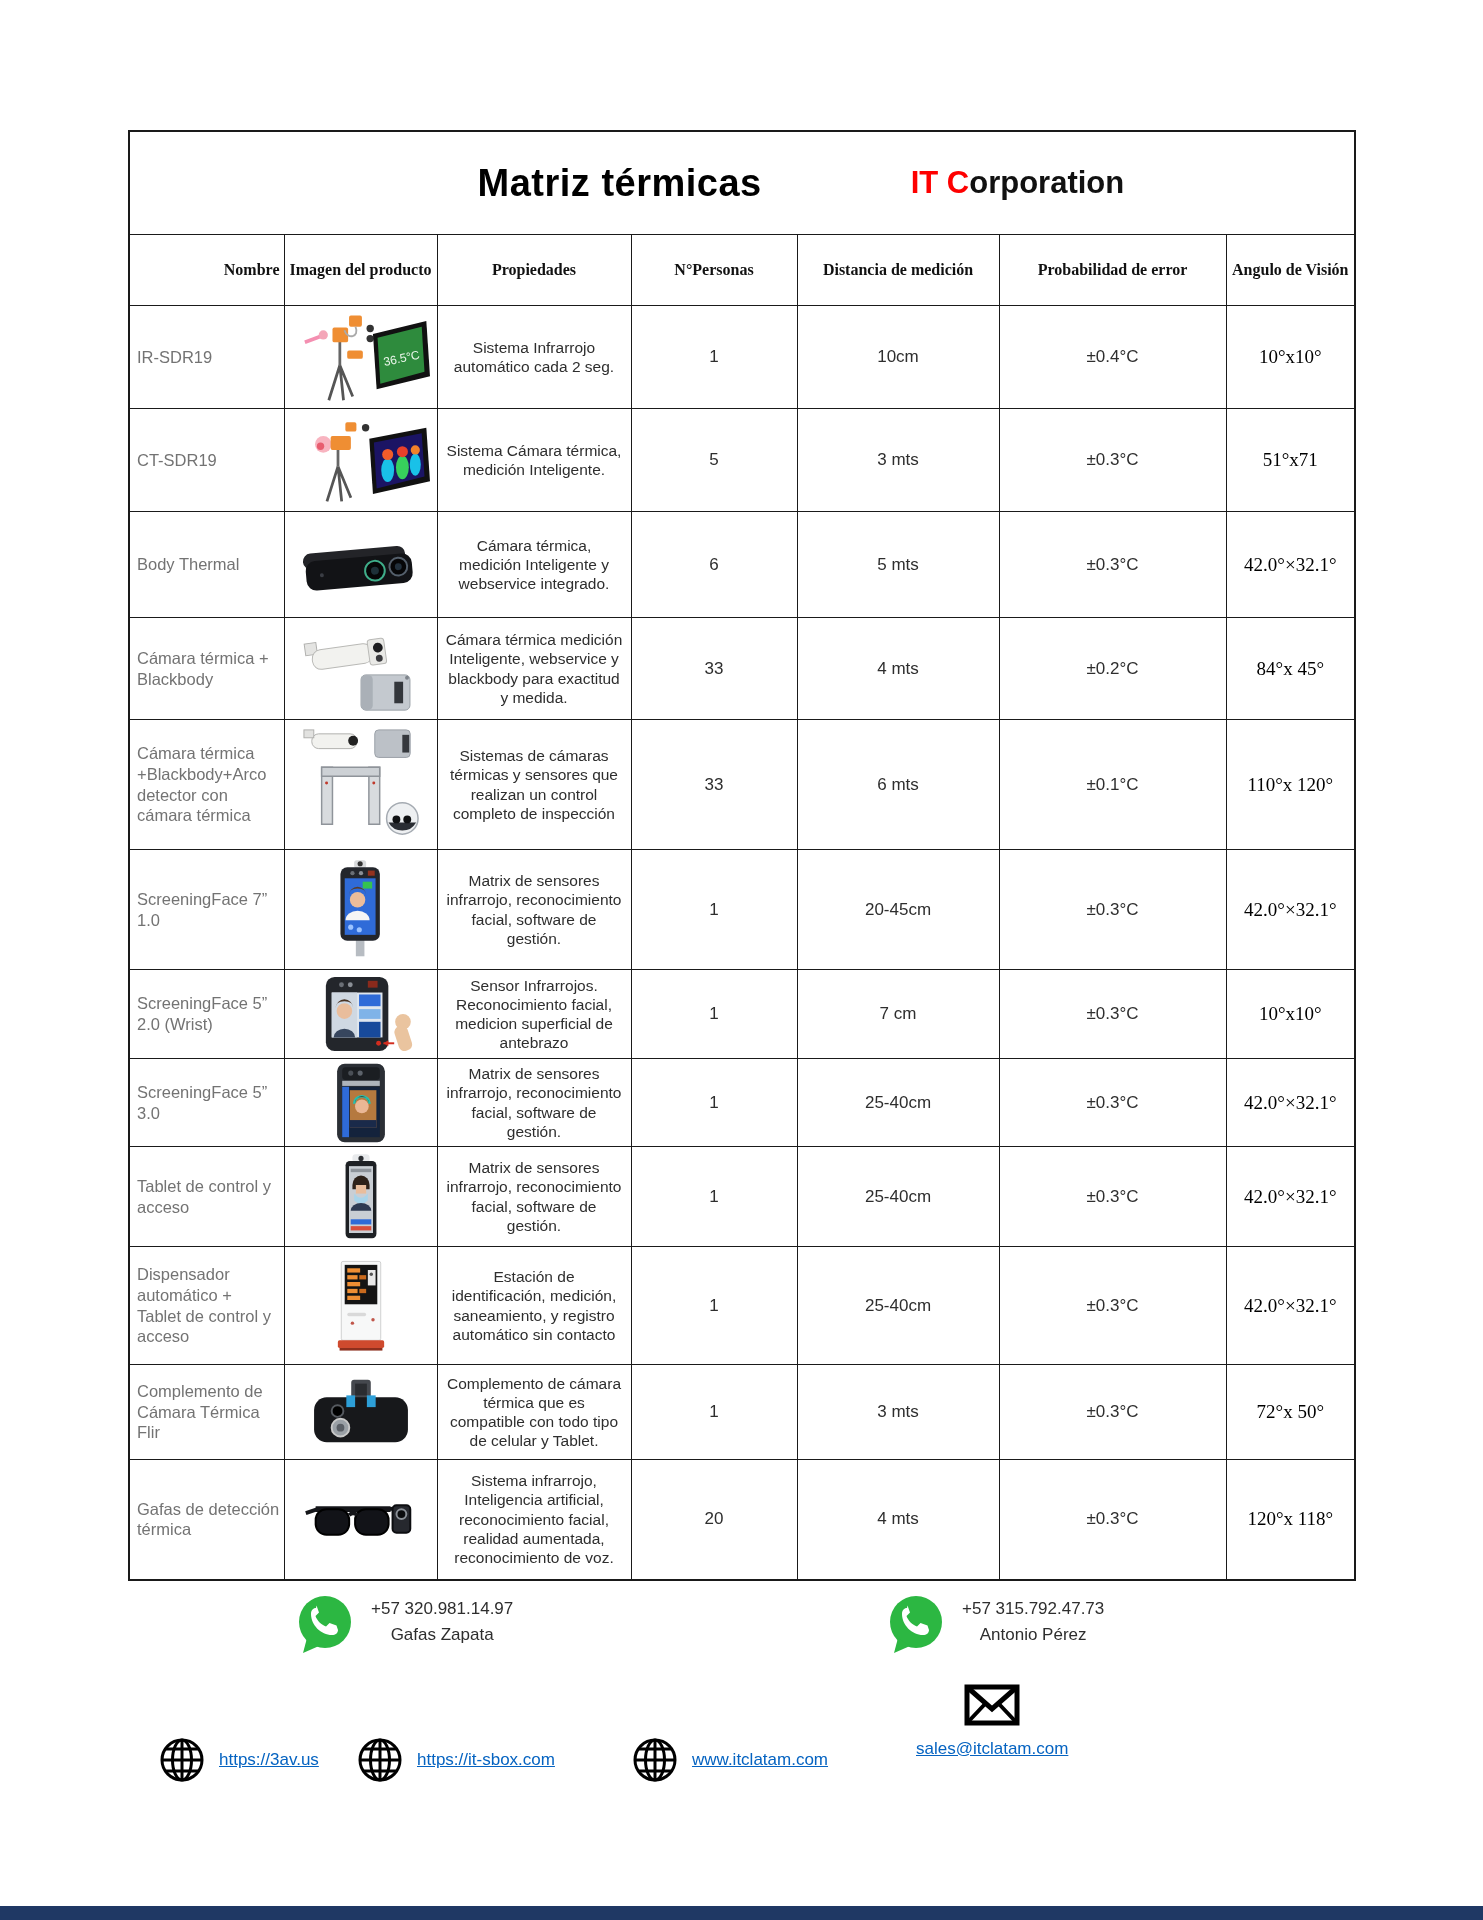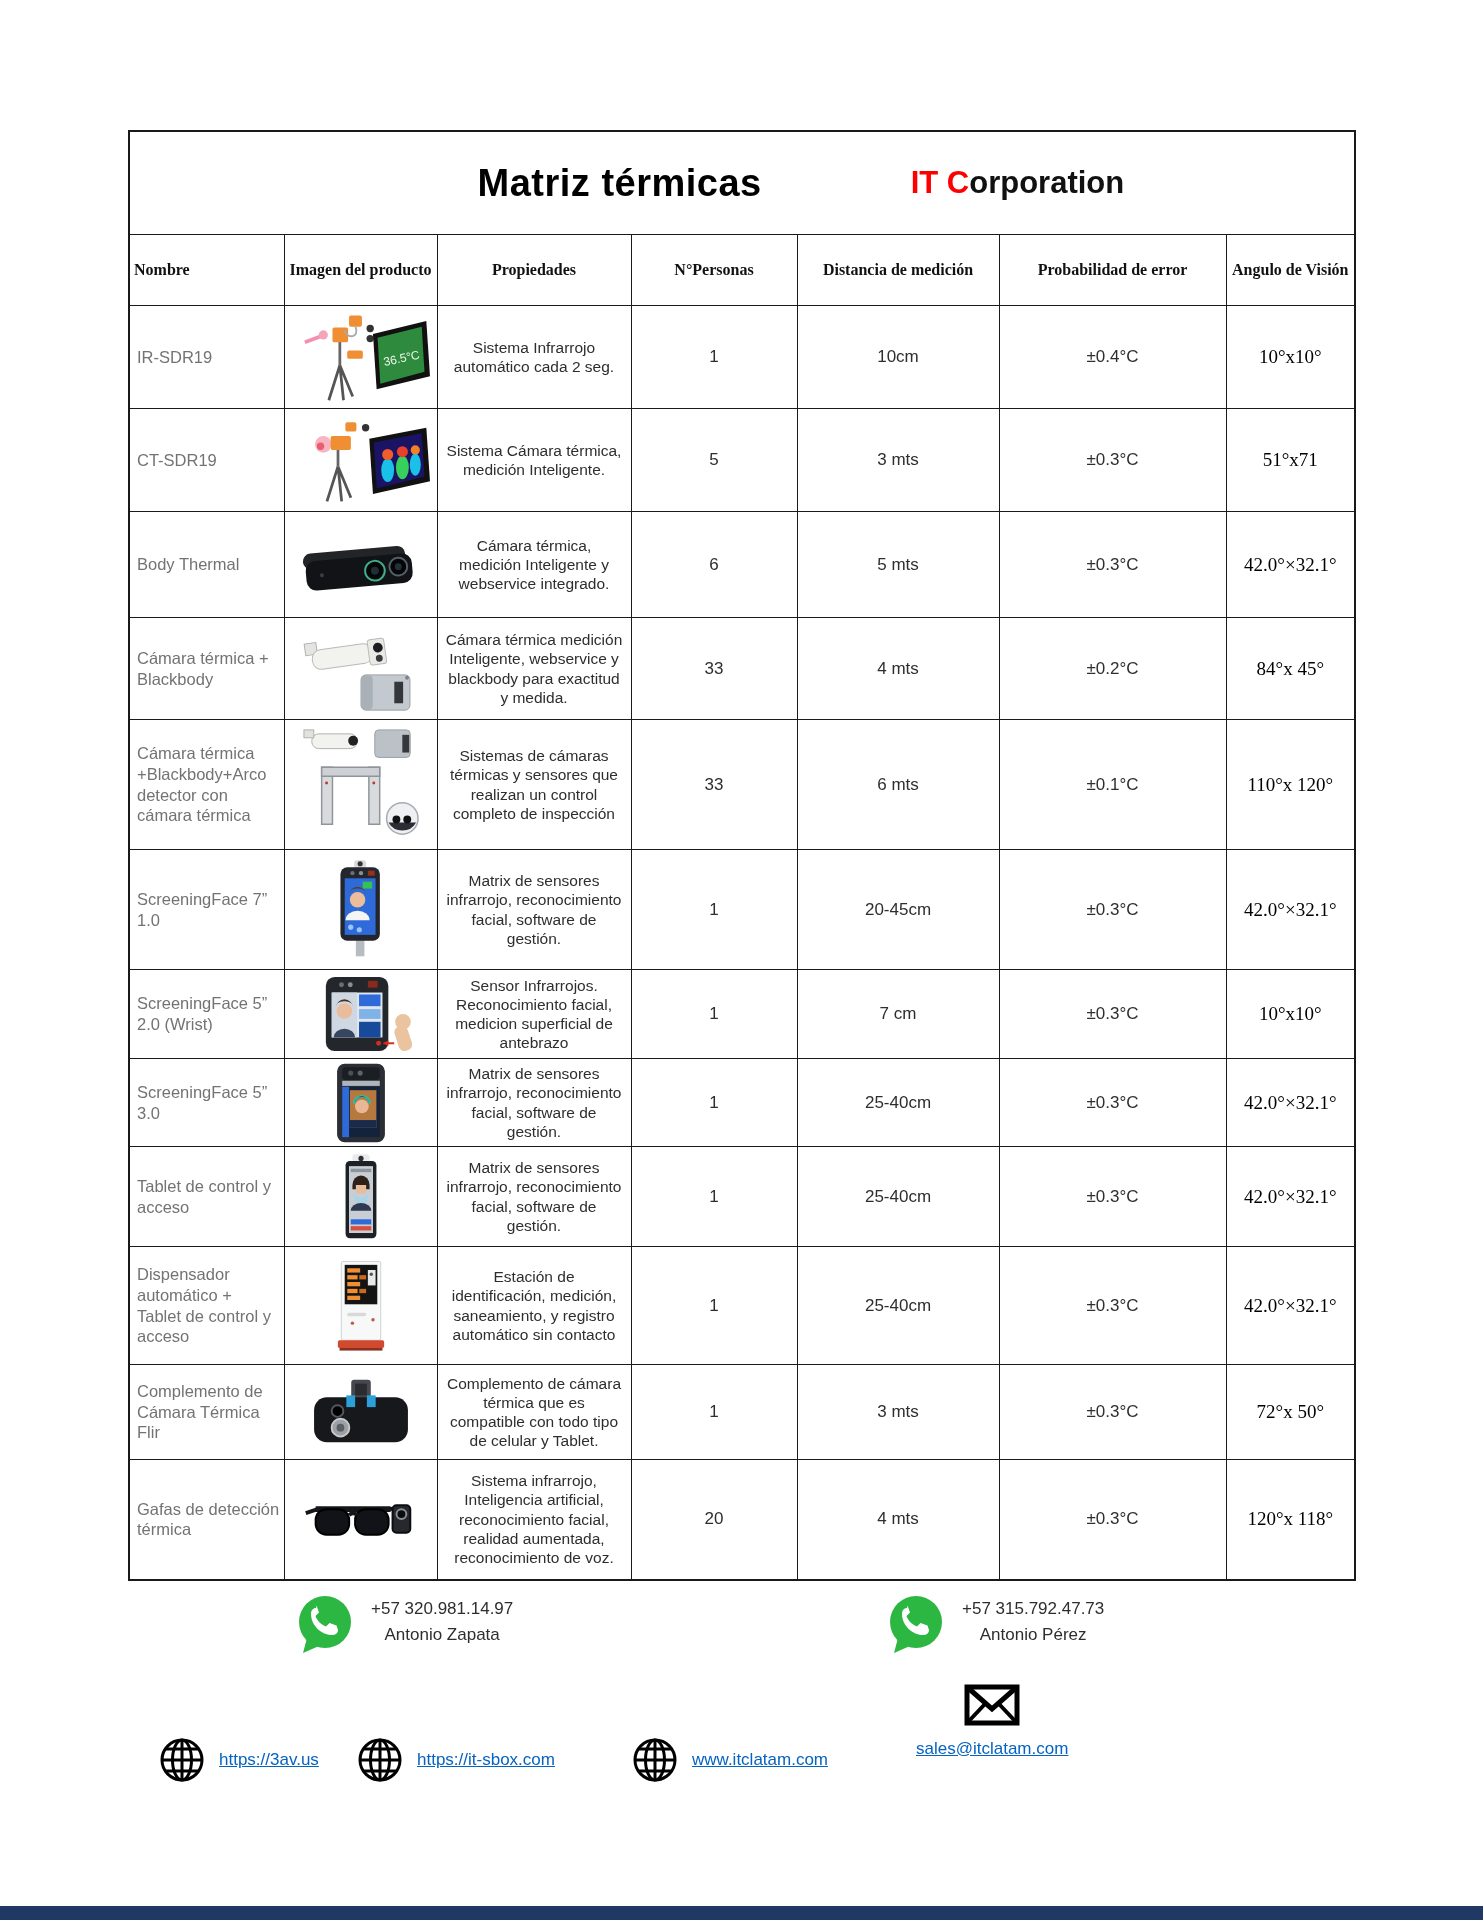--- a/index.html
+++ b/index.html
@@ -9,21 +9,21 @@
   table.matrix{border-collapse:collapse;table-layout:fixed;width:100%;border:2.5px solid #1a1a1a;}
   table.matrix td{border:1.5px solid #1a1a1a;vertical-align:middle;overflow:hidden;}
   .title-cell{position:relative;height:100px;}
   .doc-title{position:absolute;left:40%;top:50%;transform:translate(-50%,-50%);
              font-size:38px;font-weight:bold;color:#000;letter-spacing:.5px;white-space:nowrap;}
   .logo{position:absolute;left:72.5%;top:50%;transform:translate(-50%,-50%);
         font-size:31px;font-weight:bold;white-space:nowrap;color:#111;}
   .logo .red{color:#fe0000;}
   .hdr td{font-family:"Liberation Serif", serif;font-weight:bold;font-size:16px;color:#111;
           text-align:center;padding:2px 4px;}
-  .hdr td.h-nombre{text-align:left;}
+  .hdr td.h-nombre{text-align:right;}
   .c-nombre{font-size:16.5px;text-align:left;padding:4px 4px 4px 7px;color:#737373;line-height:1.25;}
   .c-img{text-align:center;padding:2px;}
   .c-img svg{display:block;margin:0 auto;}
   .c-prop{font-size:15.5px;text-align:center;padding:2px 7px;color:#2e2e2e;line-height:1.24;}
   .c-num{font-size:17px;text-align:center;color:#2e2e2e;}
   .c-ang{font-family:"Liberation Serif", serif;font-weight:normal;font-size:19px;text-align:center;color:#000;}
   .contact{position:absolute;display:flex;align-items:flex-start;gap:14px;}
   .contact-text{margin-top:4px;font-size:17px;line-height:1.55;text-align:center;color:#2e2e2e;}
   .link-item{position:absolute;display:flex;align-items:center;gap:13px;}
   a.doclink{color:#0563c1;text-decoration:underline;font-size:17px;white-space:nowrap;}
@@ -370,21 +370,21 @@
   </div>
 
   <div class="contact" style="left:293px;top:1592px;">
     <svg width="64" height="64" viewBox="0 0 64 64">
       <circle cx="32" cy="30" r="26" fill="#2cb742"></circle>
       <path d="M14,46 L10,61 L26,54 Z" fill="#2cb742"></path>
       <path d="M23,16 c-3,0 -5,2.5 -5,6 c0,11 10,21 21,21 c3.5,0 6,-2 6,-5 l-1.5,-4.5 l-7,-2.5 l-3.5,3.5 c-4.5,-1.5 -9,-6 -10.5,-10.5 l3.5,-3.5 l-2.5,-7 Z" fill="#fff"></path>
     </svg>
     <div class="contact-text">
       <div>+57 320.981.14.97</div>
-      <div>Antonio Zapata</div>
+      <div>Gafas Zapata</div>
     </div>
   </div>
 
   <div class="contact" style="left:884px;top:1592px;">
     <svg width="64" height="64" viewBox="0 0 64 64">
       <circle cx="32" cy="30" r="26" fill="#2cb742"></circle>
       <path d="M14,46 L10,61 L26,54 Z" fill="#2cb742"></path>
       <path d="M23,16 c-3,0 -5,2.5 -5,6 c0,11 10,21 21,21 c3.5,0 6,-2 6,-5 l-1.5,-4.5 l-7,-2.5 l-3.5,3.5 c-4.5,-1.5 -9,-6 -10.5,-10.5 l3.5,-3.5 l-2.5,-7 Z" fill="#fff"></path>
     </svg>
     <div class="contact-text">

